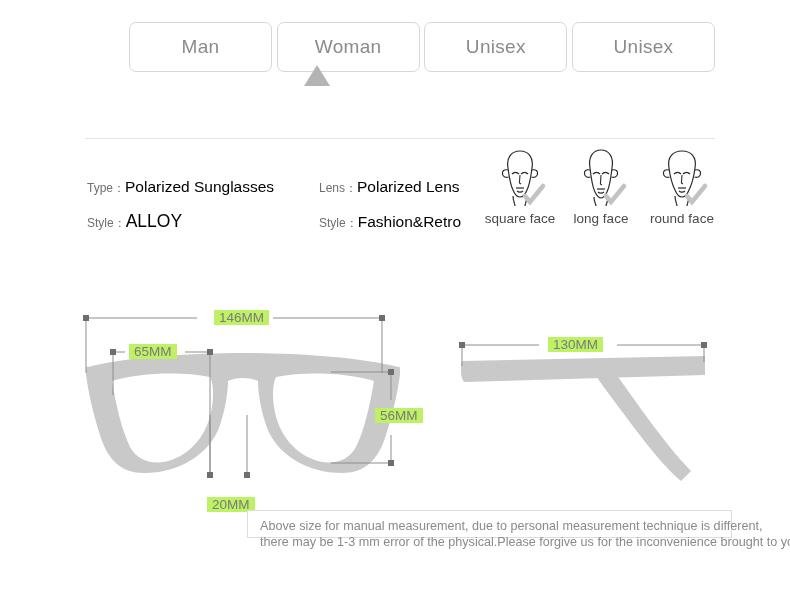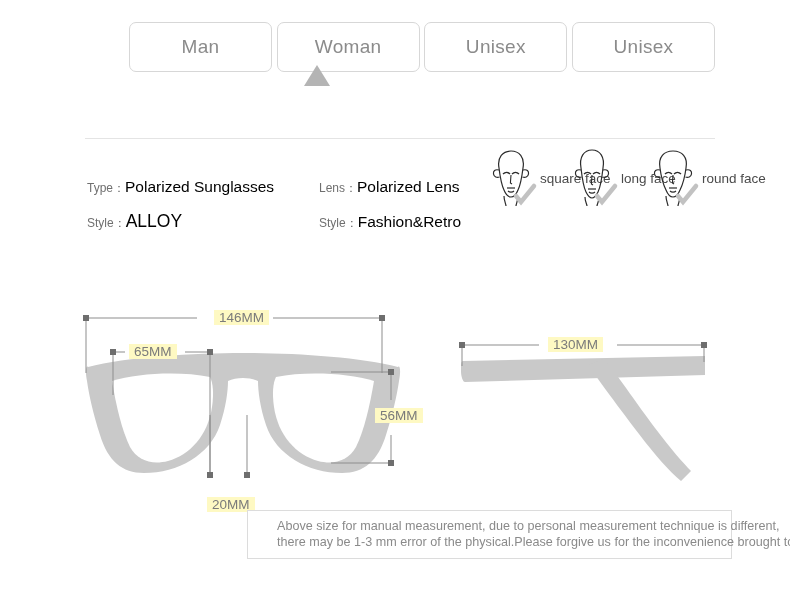--- a/index.html
+++ b/index.html
@@ -97,21 +97,21 @@
     position: absolute;
     left: 482px;
     top: 146px;
     width: 238px;
     display: flex;
     justify-content: space-between;
   }
   .face-item {
     width: 76px;
     display: flex;
-    flex-direction: row;
+    flex-direction: column;
     align-items: center;
     text-align: right;
   }
   .face-art { width: 58px; height: 62px; position: relative; }
   .face-label {
     margin-top: 3px;
     font-size: 13.5px;
     color: #4a4a4a;
     white-space: nowrap;
   }
@@ -121,35 +121,35 @@
     position: absolute;
     left: 0;
     top: 295px;
     width: 790px;
     height: 215px;
   }
   .dim-label {
     position: absolute;
     font-size: 13.5px;
     color: #7b7b7b;
-    background: #fef9c3;
+    background: #bef264;
     padding: 0 5px;
     white-space: nowrap;
   }
 
   
   .note {
     position: absolute;
     left: 247px;
     top: 510px;
     width: 485px;
-    height: 49px;
+    height: 28px;
     border: 1px solid #dcdcdc;
     background: #ffffff;
-    padding: 7px 12px 0 29px;
+    padding: 7px 12px 0 12px;
   }
   .note-line {
     font-size: 12.6px;
     color: #8a8a8a;
     line-height: 16px;
     white-space: nowrap;
   }
 </style>
 </head>
 <body>

